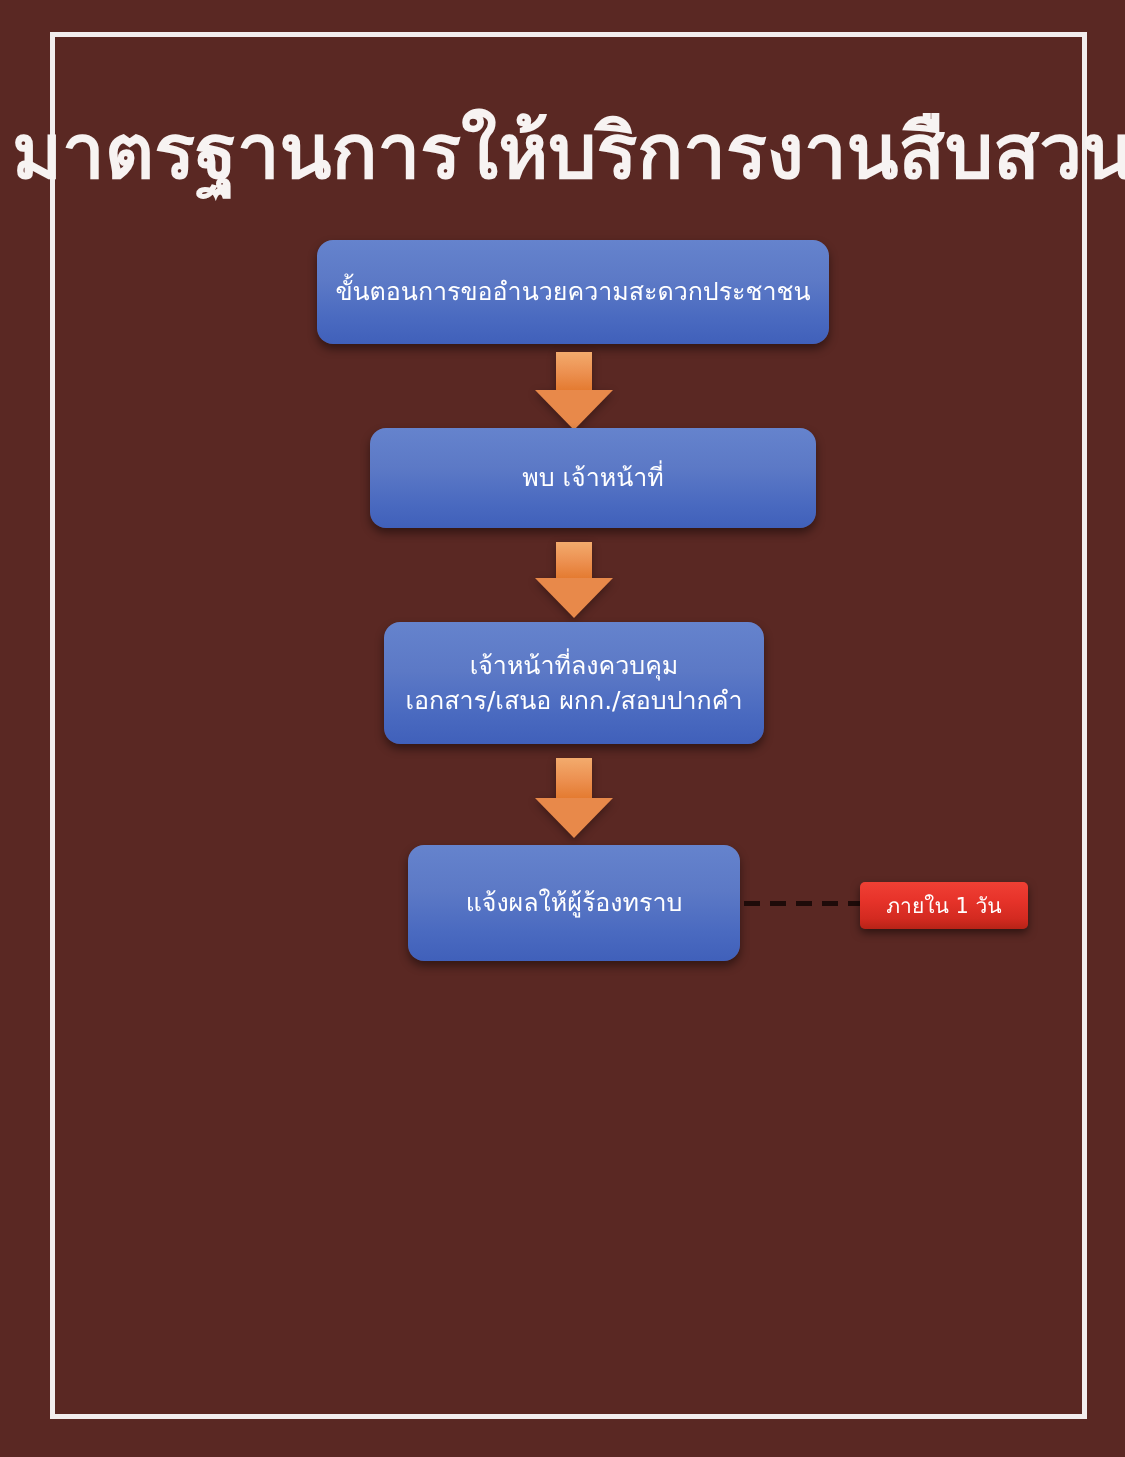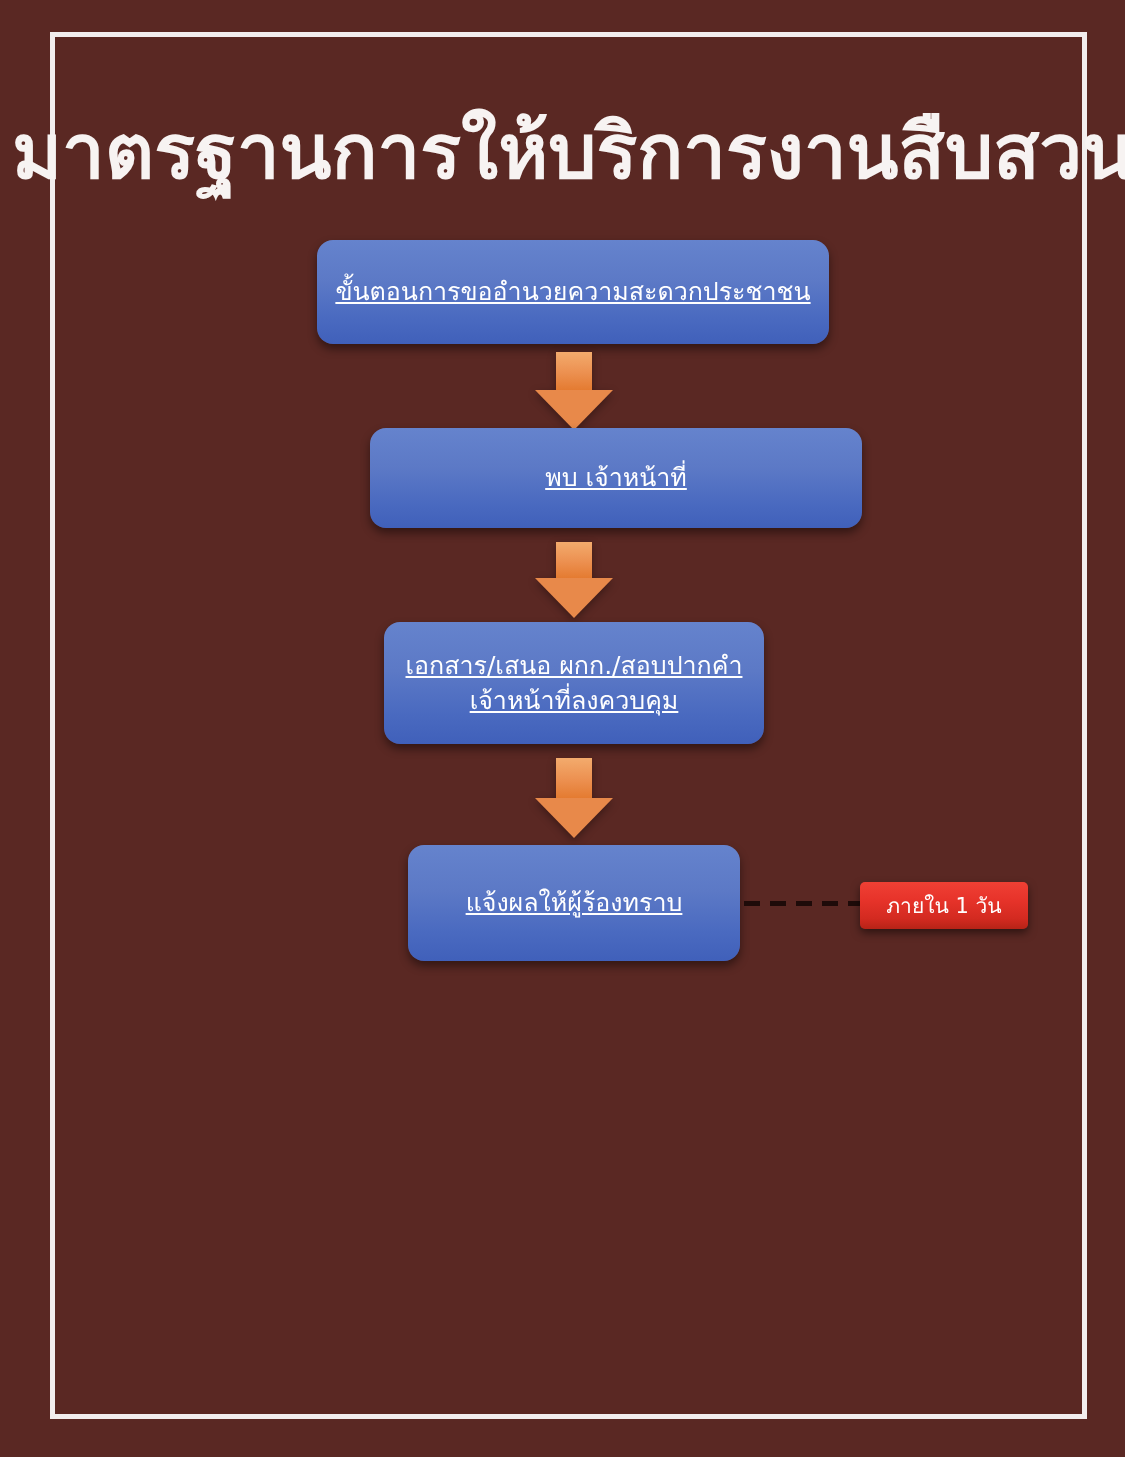--- a/index.html
+++ b/index.html
@@ -62,25 +62,24 @@
     justify-content: center;
     text-align: center;
     font-size: 25px;
     line-height: 1.42;
     font-weight: 400;
     padding: 6px 14px;
   }
   .node .line {
     display: block;
     white-space: nowrap;
-    text-decoration: underline;
   }
 
   #node-1 { left: 305px; top: 240px; width: 512px; height: 104px; }
-  #node-2 { left: 358px; top: 428px; width: 492px; height: 100px; }
+  #node-2 { left: 358px; top: 428px; width: 446px; height: 100px; }
   #node-3 { left: 372px; top: 622px; width: 380px; height: 122px; }
   #node-4 { left: 396px; top: 845px; width: 332px; height: 116px; }
 
   
   .arrow {
     position: absolute;
     width: 78px;
   }
   .arrow .shaft {
     position: absolute;
@@ -161,22 +160,22 @@
   <div class="node" id="node-2">
     <span class="line">พบ เจ้าหน้าที่</span>
   </div>
 
   <div class="arrow-wrap arrow" id="arrow-2">
     <span class="shaft"></span>
     <span class="head"></span>
   </div>
 
   <div class="node" id="node-3">
+    <span class="line">เจ้าหน้าที่ลงควบคุม</span>
     <span class="line">เอกสาร/เสนอ ผกก./สอบปากคำ</span>
-    <span class="line">เจ้าหน้าที่ลงควบคุม</span>
   </div>
 
   <div class="arrow-wrap arrow" id="arrow-3">
     <span class="shaft"></span>
     <span class="head"></span>
   </div>
 
   <div class="node" id="node-4">
     <span class="line">แจ้งผลให้ผู้ร้องทราบ</span>
   </div>

